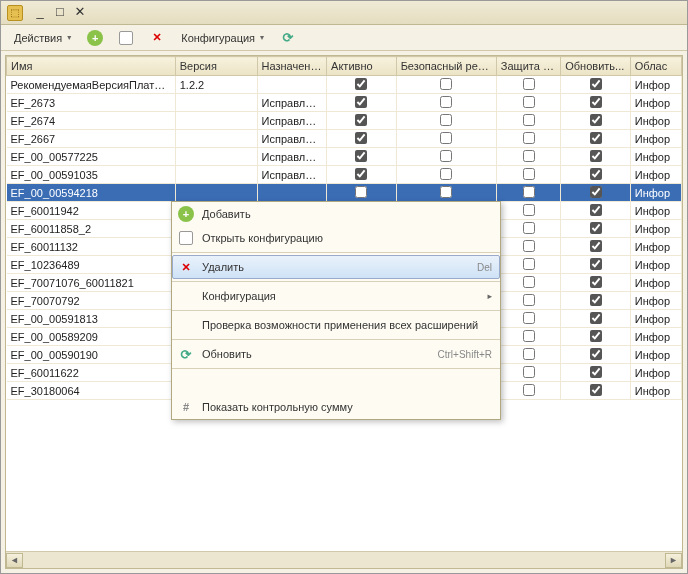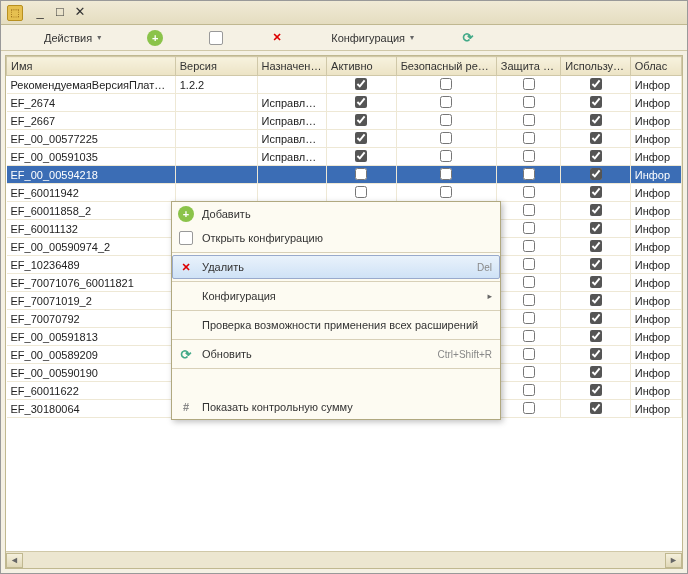--- a/index.html
+++ b/index.html
@@ -3,21 +3,21 @@
 <meta charset="utf-8">
 <style>
   * { box-sizing: border-box; margin: 0; padding: 0; font-family: Tahoma, Arial, sans-serif; font-size: 11px; }
   body { background: #d8d0b8; width: 688px; height: 574px; overflow: hidden; }
   .window { width: 688px; height: 574px; background: #f5f1e4; border: 1px solid #999; display: flex; flex-direction: column; }
   .titlebar { background: linear-gradient(#f0ead6, #e5ddc0); height: 24px; display: flex; align-items: center; padding: 0 6px; border-bottom: 1px solid #c0b890; }
   .titlebar .icon { width: 16px; height: 16px; background: #e6c050; border: 1px solid #b89020; border-radius: 2px; margin-right: 6px; display:flex;align-items:center;justify-content:center;font-size:10px;color:#805000;}
   .titlebar .title { flex: 1; font-weight: bold; color: #333; }
   .winbtn { width: 18px; height: 16px; margin-left: 2px; text-align: center; line-height: 14px; color: #333; cursor: pointer; font-family: Arial; font-size: 13px;}
   .toolbar { background: #f5f1e4; height: 26px; display: flex; align-items: center; padding: 0 6px; border-bottom: 1px solid #d0c8a8; gap: 2px; }
-  .tbtn { padding: 2px 6px; color: #333; cursor: pointer; display: flex; align-items: center; gap: 2px; border: 1px solid transparent; border-radius: 2px; margin-left: 30px;}
+  .tbtn { padding: 2px 6px; color: #333; cursor: pointer; display: flex; align-items: center; gap: 2px; border: 1px solid transparent; border-radius: 2px;}
   .tdrop::after { content: "▾"; font-size: 8px; margin-left: 3px; color: #666; }
   .ticon { width: 16px; height: 16px; display: inline-flex; align-items: center; justify-content: center; border-radius: 50%; font-size: 11px; font-weight: bold; }
   .add { background: #8bc34a; color: #fff; }
   .del { background: transparent; color: #d00; font-weight:bold;}
   .open { background: #fff; border: 1px solid #999; border-radius:2px; width:14px;height:14px;}
   .refresh { color: #4a8; font-size:13px;}
   .hash { color:#888; font-weight:bold;}
   .grid-wrap { flex: 1; overflow: hidden; background: #fff; margin: 4px; border: 1px solid #c0b890; position: relative; display:flex;flex-direction:column;}
   .grid { flex:1; overflow:auto; }
   table { border-collapse: collapse; width: 100%; table-layout: fixed; }
@@ -82,36 +82,46 @@
             <col class="col-obl">
         </colgroup>
         <thead>
             <tr id="hdr-row">
               <th>Имя</th>
               <th>Версия</th>
               <th>Назначение</th>
               <th>Активно</th>
               <th>Безопасный реж...</th>
               <th>Защита от ...</th>
-              <th>Используе...</th>
+              <th>Обновить...</th>
               <th>Облас</th>
             </tr>
           </thead>
         <tbody id="tbody">
             <tr>
               <td>РекомендуемаяВерсияПлатфо...</td>
               <td>1.2.2</td>
               <td></td>
               <td class="chk"><input type="checkbox" checked="" style=""></td>
               <td class="chk"><input type="checkbox" style=""></td>
               <td class="chk"><input type="checkbox" style=""></td>
               <td class="chk"><input type="checkbox" checked="" style=""></td>
               <td>Инфор</td>
             </tr>
             <tr>
+              <td>EF_2673</td>
+              <td></td>
+              <td>Исправлен...</td>
+              <td class="chk"><input type="checkbox" checked="" style=""></td>
+              <td class="chk"><input type="checkbox" style=""></td>
+              <td class="chk"><input type="checkbox" style=""></td>
+              <td class="chk"><input type="checkbox" checked="" style=""></td>
+              <td>Инфор</td>
+            </tr>
+            <tr>
               <td>EF_2674</td>
               <td></td>
               <td>Исправлен...</td>
               <td class="chk"><input type="checkbox" checked="" style=""></td>
               <td class="chk"><input type="checkbox" style=""></td>
               <td class="chk"><input type="checkbox" style=""></td>
               <td class="chk"><input type="checkbox" checked="" style=""></td>
               <td>Инфор</td>
             </tr>
             <tr>
@@ -178,51 +188,31 @@
               <td>EF_60011132</td>
               <td></td>
               <td></td>
               <td class="chk"><input type="checkbox" style=""></td>
               <td class="chk"><input type="checkbox" style=""></td>
               <td class="chk"><input type="checkbox" style=""></td>
               <td class="chk"><input type="checkbox" checked="" style=""></td>
               <td>Инфор</td>
             </tr>
             <tr>
-              <td>EF_00_00590974_2</td>
-              <td></td>
-              <td></td>
-              <td class="chk"><input type="checkbox" style=""></td>
-              <td class="chk"><input type="checkbox" style=""></td>
-              <td class="chk"><input type="checkbox" style=""></td>
-              <td class="chk"><input type="checkbox" checked="" style=""></td>
-              <td>Инфор</td>
-            </tr>
-            <tr>
               <td>EF_10236489</td>
               <td></td>
               <td></td>
               <td class="chk"><input type="checkbox" style=""></td>
               <td class="chk"><input type="checkbox" style=""></td>
               <td class="chk"><input type="checkbox" style=""></td>
               <td class="chk"><input type="checkbox" checked="" style=""></td>
               <td>Инфор</td>
             </tr>
             <tr>
               <td>EF_70071076_60011821</td>
-              <td></td>
-              <td></td>
-              <td class="chk"><input type="checkbox" style=""></td>
-              <td class="chk"><input type="checkbox" style=""></td>
-              <td class="chk"><input type="checkbox" style=""></td>
-              <td class="chk"><input type="checkbox" checked="" style=""></td>
-              <td>Инфор</td>
-            </tr>
-            <tr>
-              <td>EF_70071019_2</td>
               <td></td>
               <td></td>
               <td class="chk"><input type="checkbox" style=""></td>
               <td class="chk"><input type="checkbox" style=""></td>
               <td class="chk"><input type="checkbox" style=""></td>
               <td class="chk"><input type="checkbox" checked="" style=""></td>
               <td>Инфор</td>
             </tr>
             <tr>
               <td>EF_70070792</td>

